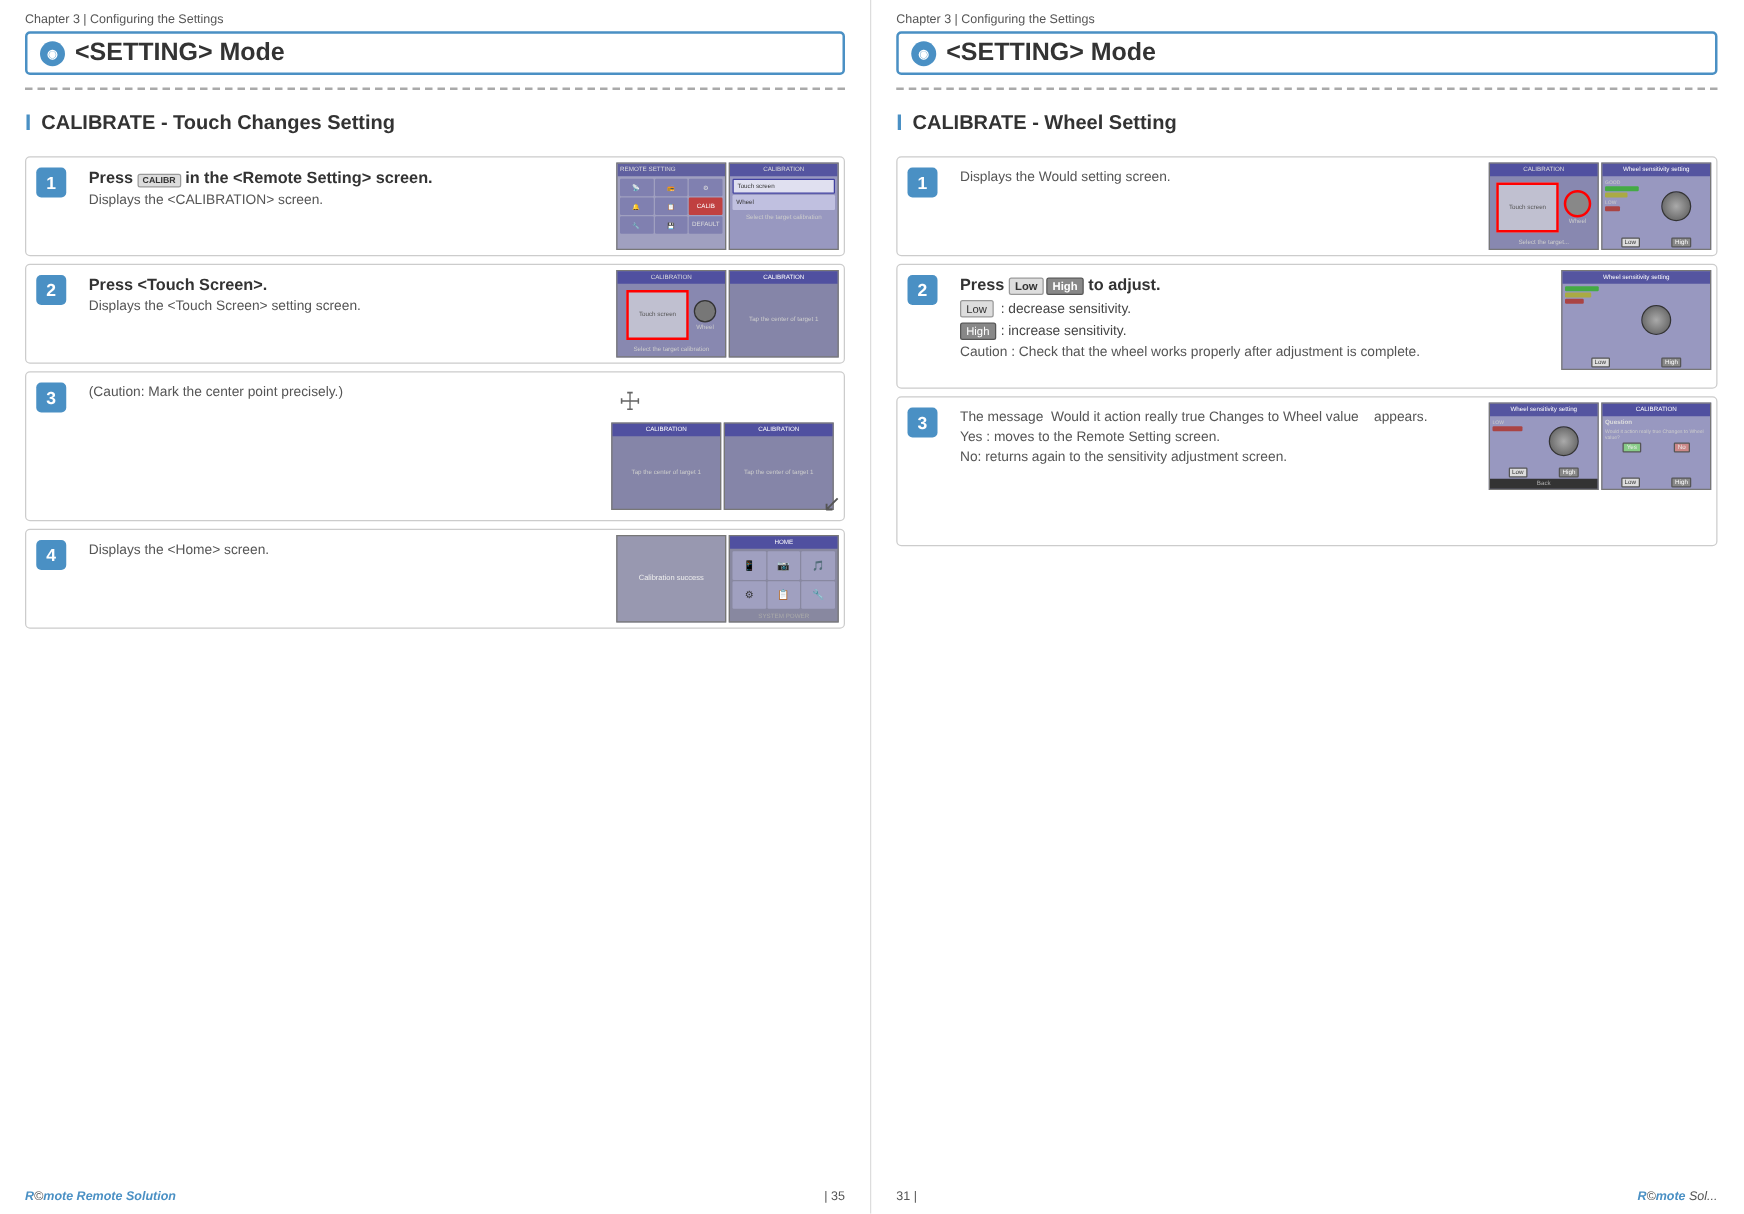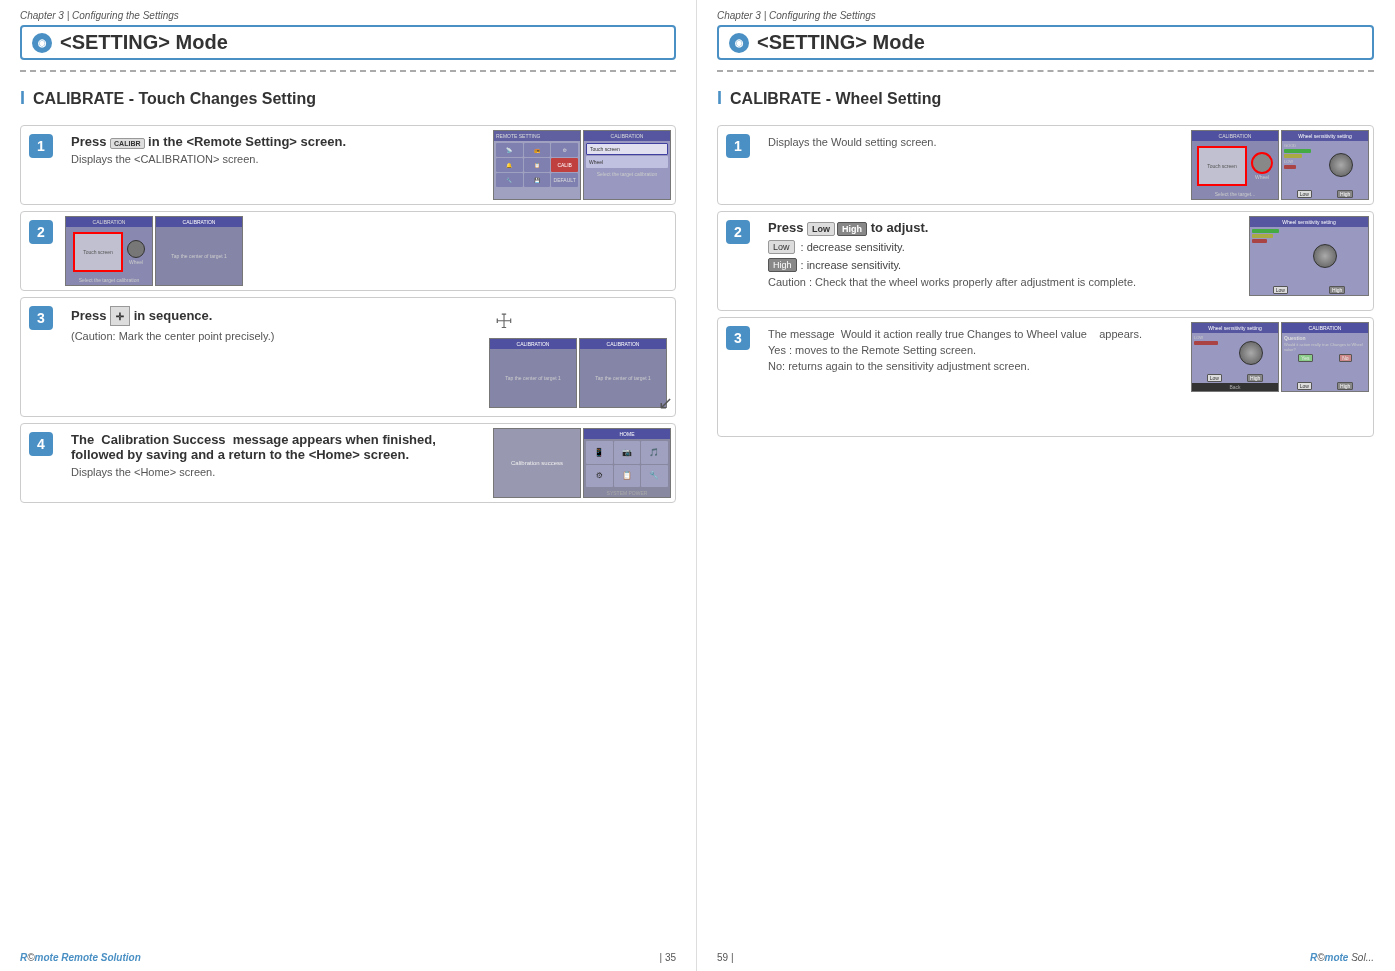--- a/index.html
+++ b/index.html
@@ -26,21 +26,20 @@
     }
 
     .page-half:last-child {
       border-right: none;
     }
 
     .chapter-header {
       font-size: 10px;
       color: #555;
       margin-bottom: 4px;
-      font-style: italic;
     }
 
     .setting-mode-bar {
       display: flex;
       align-items: center;
       border: 2px solid #4a90c4;
       border-radius: 4px;
       padding: 4px 10px;
       margin-bottom: 10px;
       background: #fff;
@@ -592,20 +591,24 @@
               <div class="mock-ts-item selected">Touch screen</div>
               <div class="mock-ts-item">Wheel</div>
             </div>
             <div style="font-size:5px;color:#ccc;text-align:center;padding:1px;">Select the target calibration</div>
           </div>
         </div>
       </div>
 
       <div class="step-row">
         <div class="step-number">2</div>
+        <div class="step-content">
+          <div class="step-main-text">Press &lt;Touch Screen&gt;.</div>
+          <div class="step-sub-text">Displays the &lt;Touch Screen&gt; setting screen.</div>
+        </div>
         <div class="step-images">
           <div class="mock-touch-screen">
             <div style="background:#5050a0;width:100%;height:10px;font-size:5px;color:#ddd;display:flex;align-items:center;justify-content:center;">CALIBRATION</div>
             <div style="flex:1;display:flex;align-items:center;justify-content:center;gap:4px;padding:2px;">
               <div class="mock-touch-inner">
                 <span style="font-size:5px;color:#555;">Touch screen</span>
               </div>
               <div style="display:flex;flex-direction:column;align-items:center;">
                 <div class="mock-wheel"></div>
                 <span style="font-size:5px;color:#ccc;margin-top:1px;">Wheel</span>
@@ -616,24 +619,20 @@
           <div class="mock-tap">
             <div class="mock-tap-top">CALIBRATION</div>
             <div class="mock-tap-body">Tap the center of target 1</div>
           </div>
         </div>
       </div>
 
       <div class="step-row" style="min-height:90px;">
         <div class="step-number">3</div>
         <div class="step-content">
-          <div class="step-main-text">Press
-            <span style="display:inline-flex;align-items:center;justify-content:center;width:20px;height:20px;border:1px solid #999;background:#ddd;font-size:10px;">✛</span>
-            in sequence.
-          </div>
           <div class="step-sub-text">(Caution: Mark the center point precisely.)</div>
         </div>
         <div class="step-images" style="flex-direction:column;justify-content:space-between;gap:2px;position:relative;">
           <div style="display:flex;gap:2px;padding:4px 4px 0 4px;">
             <div style="width:30px;height:30px;display:flex;align-items:center;justify-content:center;font-size:20px;color:#666;">☩</div>
           </div>
           <div style="display:flex;gap:2px;padding:0 4px 4px 4px;">
             <div class="mock-tap">
               <div class="mock-tap-top">CALIBRATION</div>
               <div class="mock-tap-body">Tap the center of target 1</div>
@@ -644,21 +643,20 @@
             </div>
           </div>
 
           <div style="position:absolute;bottom:2px;right:2px;font-size:18px;color:#555;">↙</div>
         </div>
       </div>
 
       <div class="step-row">
         <div class="step-number">4</div>
         <div class="step-content">
-          <div class="step-main-text">The &nbsp;Calibration Success&nbsp; message appears when finished, followed by saving and a return to the &lt;Home&gt; screen.</div>
           <div class="step-sub-text">Displays the &lt;Home&gt; screen.</div>
         </div>
         <div class="step-images">
           <div class="mock-calib-success">
             <div style="font-size:6px;color:#eee;">Calibration success</div>
           </div>
           <div class="mock-home">
             <div class="mock-home-top">HOME</div>
             <div class="mock-home-grid">
               <div class="mock-home-icon">📱</div>
@@ -816,18 +814,18 @@
               <div class="ws-btn">Low</div>
               <div class="ws-btn dark">High</div>
             </div>
           </div>
         </div>
       </div>
 
     </div>
 
     <div class="page-footer">
-      <span><span>59</span> |</span>
+      <span><span>31</span> |</span>
       <span class="footer-brand"><span>R</span>©<span>mote</span> Sol...</span>
     </div>
   </div>
 
 </div>
 
 </body></html>

